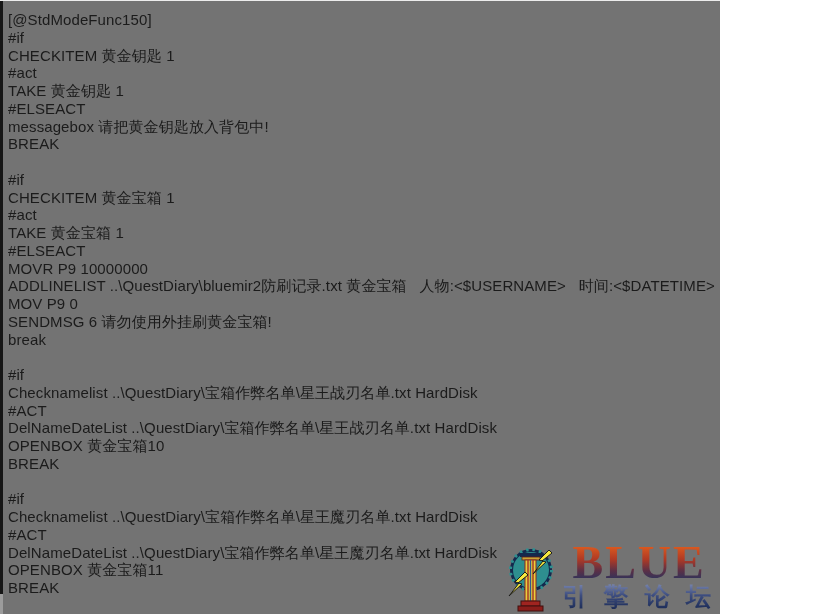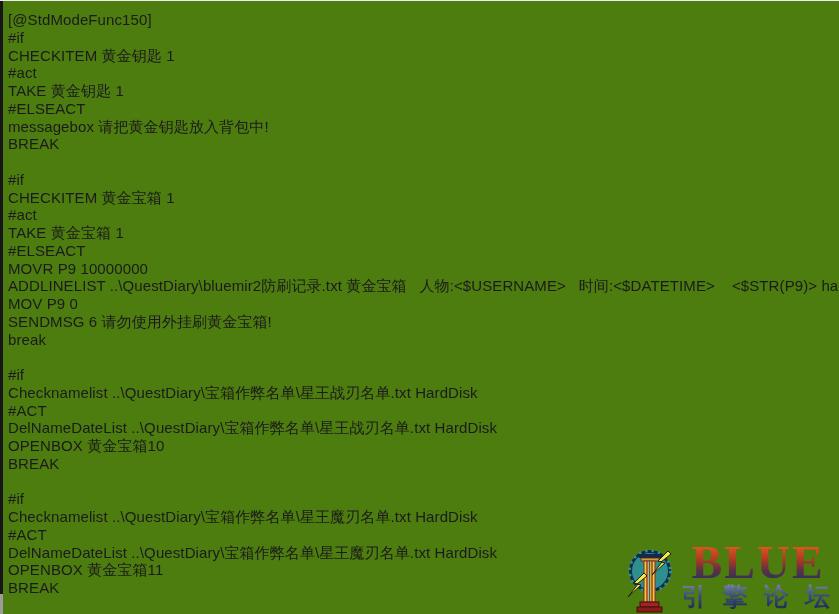--- a/index.html
+++ b/index.html
@@ -1,20 +1,20 @@
 <!DOCTYPE html>
 <html><head>
 <meta charset="utf-8">
 <style>
   html, body { margin: 0; padding: 0; background: #ffffff; }
   .screen {
     position: relative;
-    width: 839px;
+    width: 720px;
     height: 614px;
-    background: #4d7c0f;
+    background: #737373;
     overflow: hidden;
     font-family: "Liberation Sans", "DejaVu Sans", sans-serif;
     border-top: 1px solid #ececec;
     box-sizing: border-box;
   }
   .left-bar {
     position: absolute;
     left: 0; top: 0;
     width: 3px; height: 614px;
     background: linear-gradient(to bottom, #161616 0%, #161616 96.5%, #9c9c9c 96.5%, #9c9c9c 100%);
@@ -28,21 +28,20 @@
   .line {
     height: 17.75px;
     line-height: 17.75px;
     white-space: pre;
     letter-spacing: 0.1px;
   }
   .logo {
     position: absolute;
     right: 4px; bottom: 1px;
     display: flex;
-    align-items: flex-end;
     gap: 7px;
   }
   .logo-icon-wrap { width: 48px; height: 68px; flex: none; }
   .logo-text { display: flex; flex-direction: column; align-items: center; padding-bottom: 2px; }
   .logo-title {
     font-family: "Liberation Serif", "DejaVu Serif", serif;
     font-weight: bold;
     font-size: 46px;
     line-height: 38px;
     letter-spacing: 2px;

